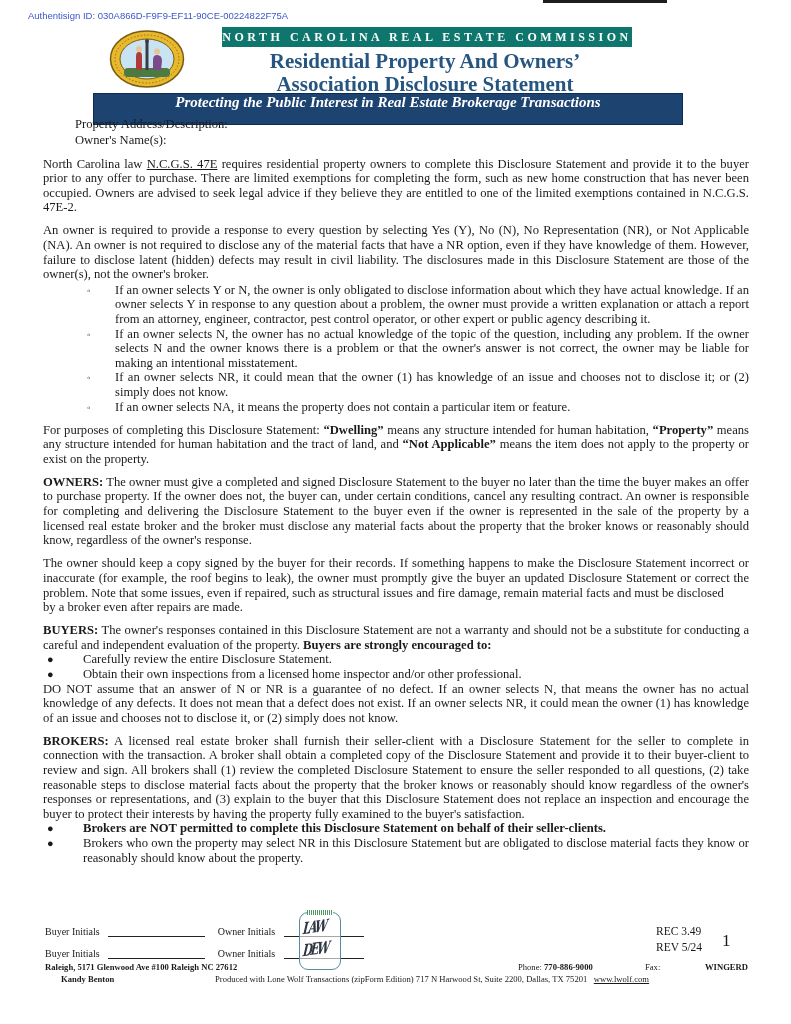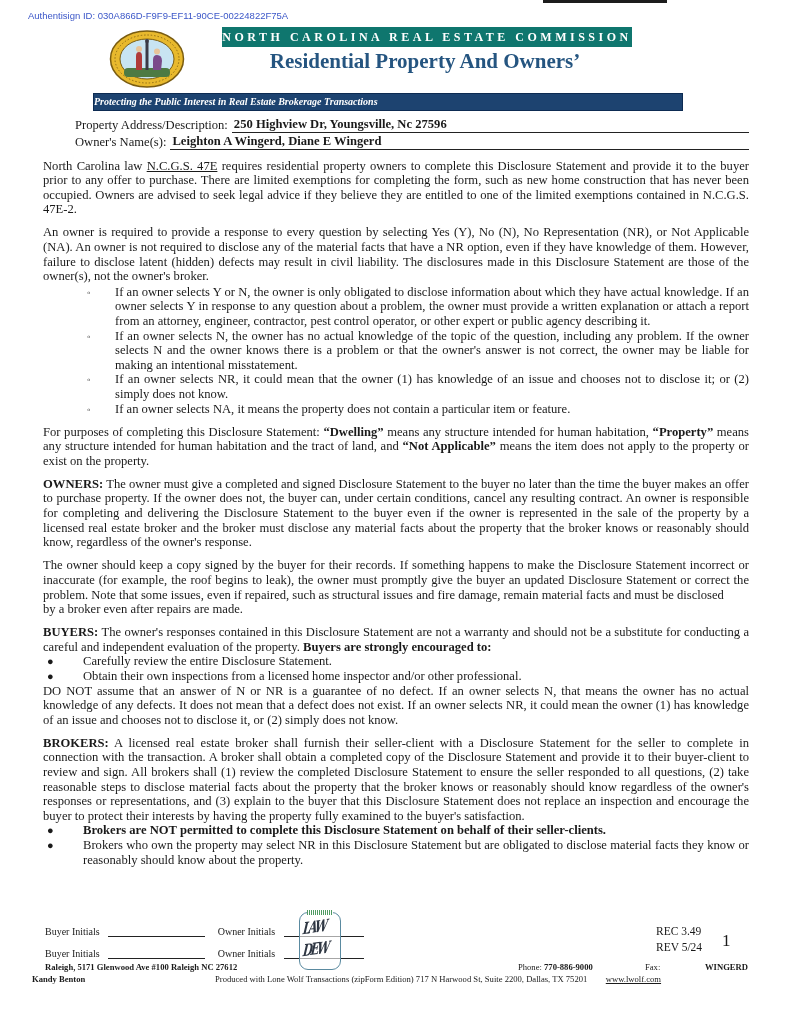--- a/index.html
+++ b/index.html
@@ -22,24 +22,24 @@
     background:#0f766e; color:#fff; text-align:center; line-height:20px;
     font-size:12px; font-weight:bold; letter-spacing:3.5px; white-space:nowrap;
   }
   .title-line {
     position:absolute; left:160px; width:530px; text-align:center;
     color:#255580; font-size:21px; font-weight:bold; 
   }
   .title-1 { top:49px; }
   .title-2 { top:72px; }
   .tagline-bar {
-    position:absolute; top:93px; left:93px; width:590px; height:18px;
+    position:absolute; top:93px; left:93px; width:590px; height:32px;
     background:#1d4370; border:1px solid #0d2b52;
-    color:#fff; line-height:16px;
-    font-size:10px; font-weight:bold; font-style:italic;
+    color:#fff; text-align:center; line-height:16px;
+    font-size:15px; font-weight:bold; font-style:italic;
   }
 
   
   .content { position:absolute; top:116px; left:43px; width:706px; font-size:12.6px; line-height:14.6px; text-align:justify; }
   .field-row { display:flex; align-items:flex-end; line-height:16px;margin-left:32px; }
   .field-label { white-space:nowrap; padding-right:4px; }
   .field-line { flex:1; border-bottom:1px solid #222; font-weight:bold; padding-left:2px; white-space:nowrap; overflow:hidden; }
   .para { margin-top:8.5px; }
   .bold { font-weight:bold; }
   .u { text-decoration:underline; }
@@ -68,26 +68,26 @@
   .sig-2 { top:28px; }
 
   .rec-block { position:absolute; left:656px; top:923px; font-size:11.5px; line-height:16px; }
   .page-number { position:absolute; left:722px; top:931px; font-size:17px; }
 
   
   .footer { position:absolute; left:0; top:0; width:791px; height:1024px; pointer-events:none; }
   .f { position:absolute; font-size:8.6px; }
   .fb { font-weight:bold; }
   .f-office { left:45px; top:962px; }
-  .f-agent  { left:32px; top:974px; }
+  .f-agent  { left:61px; top:974px; }
   .f-phone  { left:518px; top:962px; }
   .f-fax    { left:645px; top:962px; }
   .f-ref    { left:748px; top:962px; transform:translateX(-100%); font-weight:bold; }
   .f-produced { left:215px; top:974px; }
-  .f-web { text-decoration:underline; pointer-events:auto;margin-left:12px; }
+  .f-web { text-decoration:underline; pointer-events:auto; }
 </style>
 </head>
 <body>
 
 <div class="page">
 
   <div class="auth-id">Authentisign ID: 030A866D-F9F9-EF11-90CE-00224822F75A</div>
   <div class="scan-artifact"></div>
 
   <div class="seal">
@@ -99,31 +99,30 @@
       <rect x="36.5" y="12" width="3" height="28" fill="#3a3a46"></rect>
       <circle cx="38" cy="11" r="2" fill="#3a3a46"></circle>
       <path d="M27 40 L27 26 Q27 22 30 22 Q33 22 33 26 L33 40 Z" fill="#b03a3a"></path>
       <circle cx="30" cy="19" r="3" fill="#e8c49a"></circle>
       <path d="M44 40 L44 30 Q44 25 48 25 Q53 25 53 31 L52 40 Z" fill="#7a4a8a"></path>
       <circle cx="48" cy="21.5" r="3" fill="#e8c49a"></circle>
     </svg>
   </div>
   <div class="banner-black">NORTH CAROLINA REAL ESTATE COMMISSION</div>
   <div class="title-line title-1">Residential Property And Owners’</div>
+  <div class="title-line title-2">Association Disclosure Statement</div>
   <div class="tagline-bar">Protecting the Public Interest in Real Estate Brokerage Transactions</div>
 
   <div class="content">
 
     <div class="field-row">
       <span class="field-label">Property Address/Description:</span>
-      <span class="field-line">250 Highview Dr, Youngsville, Nc  27596</span>
     </div>
     <div class="field-row">
       <span class="field-label">Owner's Name(s):</span>
-      <span class="field-line">Leighton A Wingerd, Diane E Wingerd</span>
     </div>
 
     <p class="para"><span>North Carolina law </span><span class="u">N.C.G.S. 47E</span><span> requires residential property owners to complete this Disclosure Statement and provide it to the buyer prior to any offer to purchase. There are limited exemptions for completing the form, such as new home construction that has never been occupied. Owners are advised to seek legal advice if they believe they are entitled to one of the limited exemptions contained in N.C.G.S. 47E-2.</span></p>
 
     <p class="para">An owner is required to provide a response to every question by selecting Yes (Y), No (N), No Representation (NR), or Not Applicable (NA). An owner is not required to disclose any of the material facts that have a NR option, even if they have knowledge of them. However, failure to disclose latent (hidden) defects may result in civil liability. The disclosures made in this Disclosure Statement are those of the owner(s), not the owner's broker.</p>
 
     <div style="margin-top:1px;">
       <div class="bullet-row bl1"><span class="marker">◦</span><span>If an owner selects Y or N, the owner is only obligated to disclose information about which they have actual knowledge. If an owner selects Y in response to any question about a problem, the owner must provide a written explanation or attach a report from an attorney, engineer, contractor, pest control operator, or other expert or public agency describing it.</span></div>
       <div class="bullet-row bl1"><span class="marker">◦</span><span>If an owner selects N, the owner has no actual knowledge of the topic of the question, including any problem. If the owner selects N and the owner knows there is a problem or that the owner's answer is not correct, the owner may be liable for making an intentional misstatement.</span></div>
       <div class="bullet-row bl1"><span class="marker">◦</span><span>If an owner selects NR, it could mean that the owner (1) has knowledge of an issue and chooses not to disclose it; or (2) simply does not know.</span></div>

